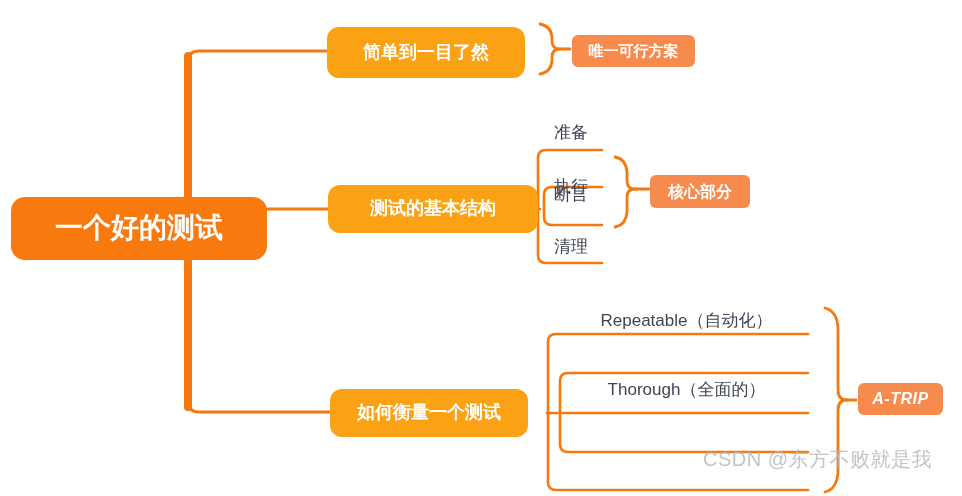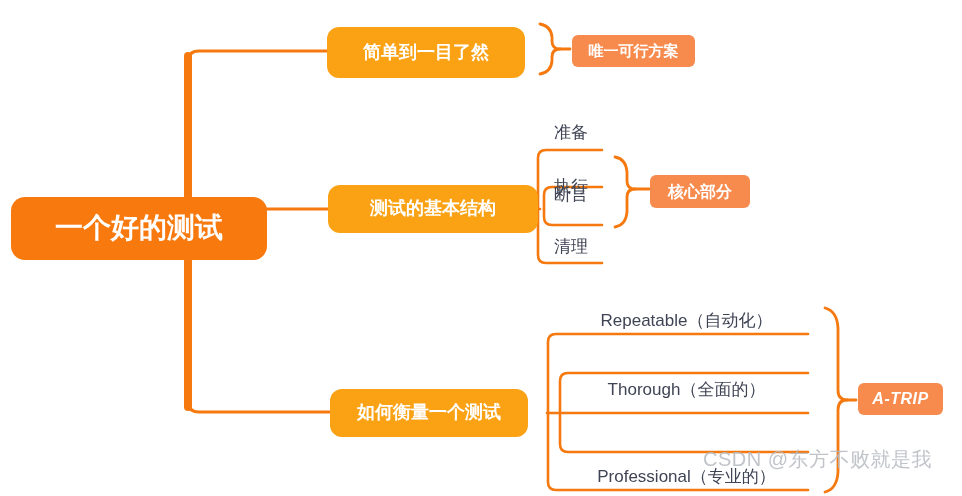--- a/index.html
+++ b/index.html
@@ -82,17 +82,16 @@
   <div class="node node-branch node-b2">测试的基本结构</div>
   <div class="child-label b2-child b2-c0">准备</div>
   <div class="child-label b2-child b2-c1">执行</div>
   <div class="child-label b2-child b2-c2">断言</div>
   <div class="child-label b2-child b2-c3">清理</div>
   <div class="node node-leaf node-c2">核心部分</div>
 
   <div class="node node-branch node-b3">如何衡量一个测试</div>
   <div class="child-label b3-child b3-c0">Repeatable（自动化）</div>
   <div class="child-label b3-child b3-c1">Thorough（全面的）</div>
-  <div class="child-label b3-child b3-c4">Professional（专业的）</div>
   <div class="node node-leaf node-c3">A-TRIP</div>
 
   <div class="watermark">CSDN @东方不败就是我</div>
 </div>
 
 </body></html>

